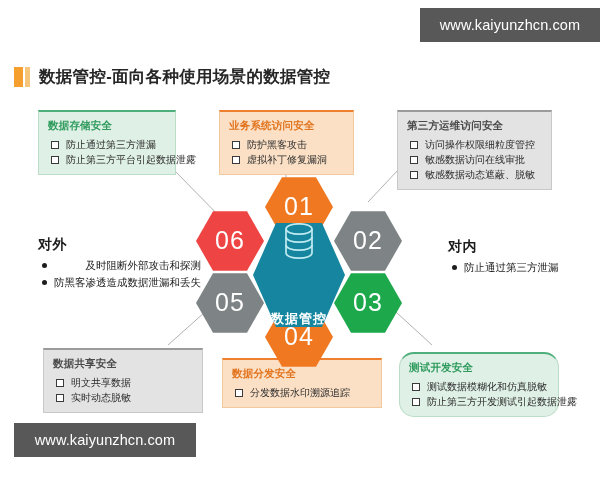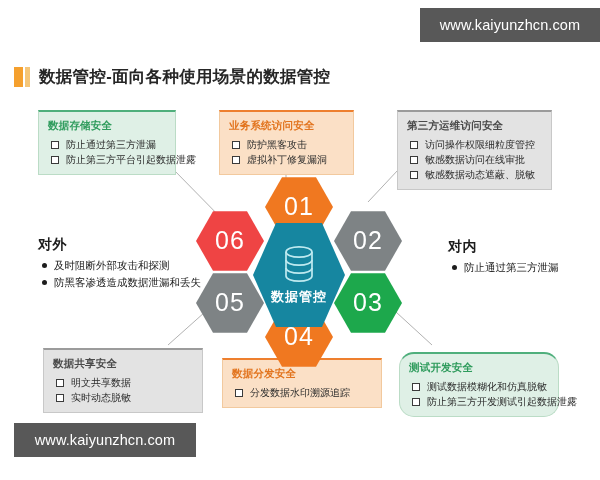--- a/index.html
+++ b/index.html
@@ -113,20 +113,21 @@
     margin-bottom: 3px;
     letter-spacing: 0.5px;
   }
   .sb-li {
     display: flex;
     align-items: flex-start;
     font-size: 10.5px;
     color: #222222;
     line-height: 17px;
     white-space: nowrap;
+    justify-content: space-between;
   }
   .sb-dot {
     width: 5px; height: 5px; border-radius: 50%;
     background: #1d1d1d;
     margin: 6px 7px 0 4px;
     flex: 0 0 auto;
   }
 
   
   .hex {
@@ -142,21 +143,21 @@
     font-weight: 300;
     letter-spacing: 1px;
     line-height: 1;
     margin-top: -1px;
   }
   .hex-center {
     position: absolute;
     display: flex;
     flex-direction: column;
     align-items: center;
-    justify-content: center;
+    justify-content: space-between;
     clip-path: polygon(25% 1%, 75% 1%, 100% 50%, 75% 99%, 25% 99%, 0% 50%);
     background: #1686A0;
   }
   .hex-center-label {
     color: #ffffff;
     font-size: 13px;
     font-weight: bold;
     letter-spacing: 1px;
     margin-top: 5px;
   }

